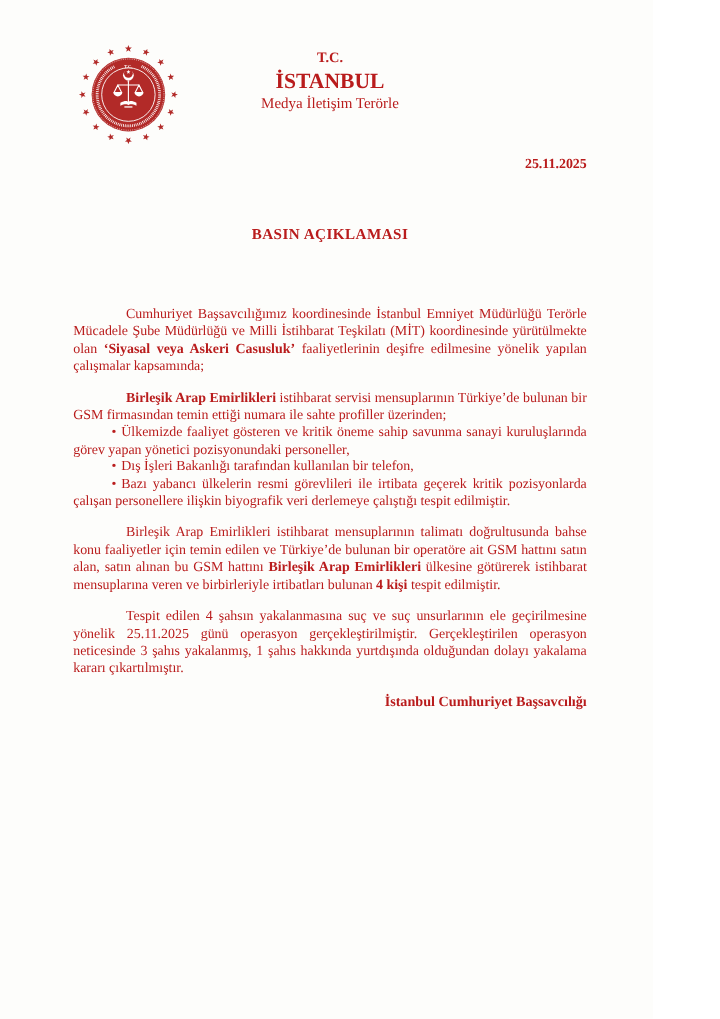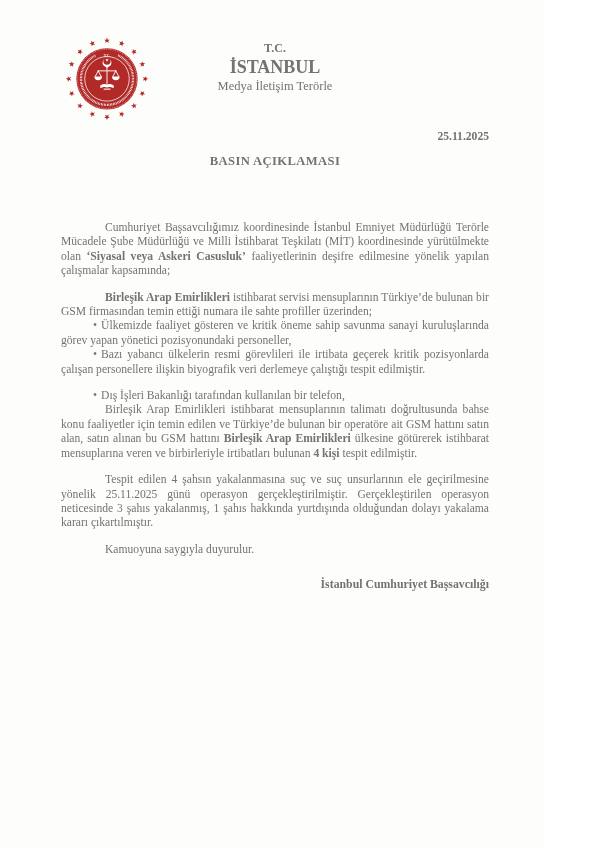--- a/index.html
+++ b/index.html
@@ -2,36 +2,36 @@
 <html><head>
 <meta charset="utf-8">
 <style>
   html,body{margin:0;padding:0;background:#ffffff;}
   .page{
     position:relative;
     width:544px;height:849px;
     box-sizing:border-box;
     padding:38px 55px 0 61px;
     background:#fdfdfb;
-    color:#737373;
+    color:#b91c1c;
     font-family:"Liberation Serif","DejaVu Serif",serif;
     overflow:hidden;
   }
   .b{font-weight:bold;}
   
   .letterhead{position:relative;height:64px;}
   .seal{position:absolute;left:4px;top:-2px;width:84px;height:84px;}
   .lh-lines{text-align:center;line-height:1;}
   .lh1{font-size:12px;padding-top:4px;}
   .lh2{font-size:18px;padding-top:4px;}
   .lh3{font-size:14.5px;padding-top:4px;letter-spacing:.2px;}
   .lh4{font-size:12.5px;padding-top:4px;}
   
   .date{margin-top:28px;text-align:right;font-size:11.6px;line-height:14px;}
-  .title{margin-top:9px;text-align:center;font-size:12.6px;letter-spacing:.4px;line-height:16px;}
+  .title{margin-top:43px;text-align:center;font-size:12.6px;letter-spacing:.4px;line-height:16px;}
   
   .docbody{margin-top:52px;font-size:11.6px;line-height:14.4px;text-align:justify;}
   .para{margin:0 0 12px 0;text-indent:44px;}
   .bullet{margin:0;text-indent:32px;}
   .bullet .marker{margin-right:4px;}
   .group-end{margin-bottom:12px;}
   .closing{margin:0 0 20px 0;text-indent:44px;}
   .signature{text-align:right;font-size:11.8px;line-height:14.4px;}
 </style>
 </head>
@@ -98,27 +98,26 @@
   <div class="title b">BASIN AÇIKLAMASI</div>
 
   <div class="docbody">
 
     <p class="para"><span>Cumhuriyet Başsavcılığımız koordinesinde İstanbul Emniyet Müdürlüğü Terörle Mücadele Şube Müdürlüğü ve Milli İstihbarat Teşkilatı (MİT) koordinesinde yürütülmekte olan </span><span class="b">‘Siyasal veya Askeri Casusluk’</span><span> faaliyetlerinin deşifre edilmesine yönelik yapılan çalışmalar kapsamında;</span></p>
 
     <p class="bullet" style="text-indent:44px;margin:0;"><span class="b">Birleşik Arap Emirlikleri</span><span> istihbarat servisi mensuplarının Türkiye’de bulunan bir GSM firmasından temin ettiği numara ile sahte profiller üzerinden;</span></p>
 
     <p class="bullet"><span class="marker">•</span><span>Ülkemizde faaliyet gösteren ve kritik öneme sahip savunma sanayi kuruluşlarında görev yapan yönetici pozisyonundaki personeller,</span></p>
 
+    <p class="bullet"><span class="marker">•</span><span>Dış İşleri Bakanlığı tarafından kullanılan bir telefon,</span></p>
+
     <p class="bullet group-end"><span class="marker">•</span><span>Bazı yabancı ülkelerin resmi görevlileri ile irtibata geçerek kritik pozisyonlarda çalışan personellere ilişkin biyografik veri derlemeye çalıştığı tespit edilmiştir.</span></p>
-
-    <p class="bullet"><span class="marker">•</span><span>Dış İşleri Bakanlığı tarafından kullanılan bir telefon,</span></p>
 
     <p class="para"><span>Birleşik Arap Emirlikleri istihbarat mensuplarının talimatı doğrultusunda bahse konu faaliyetler için temin edilen ve Türkiye’de bulunan bir operatöre ait GSM hattını satın alan, satın alınan bu GSM hattını </span><span class="b">Birleşik Arap Emirlikleri</span><span> ülkesine götürerek istihbarat mensuplarına veren ve birbirleriyle irtibatları bulunan </span><span class="b">4 kişi</span><span> tespit edilmiştir.</span></p>
 
     <p class="para">Tespit edilen 4 şahsın yakalanmasına suç ve suç unsurlarının ele geçirilmesine yönelik 25.11.2025 günü operasyon gerçekleştirilmiştir. Gerçekleştirilen operasyon neticesinde 3 şahıs yakalanmış, 1 şahıs hakkında yurtdışında olduğundan dolayı yakalama kararı çıkartılmıştır.</p>
 
-    <p class="closing">Kamuoyuna saygıyla duyurulur.</p>
 
   </div>
 
   <div class="signature b">İstanbul Cumhuriyet Başsavcılığı</div>
 
 </div>
 
 </body></html>

